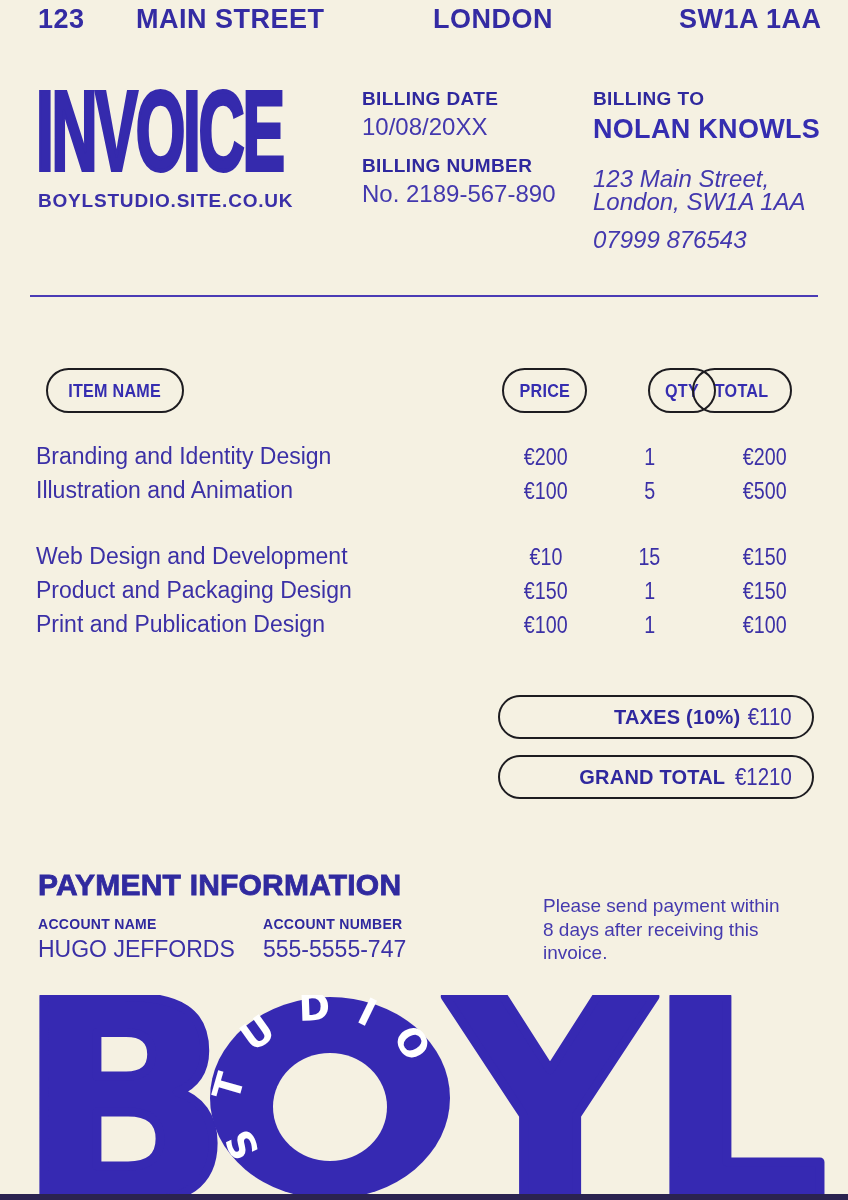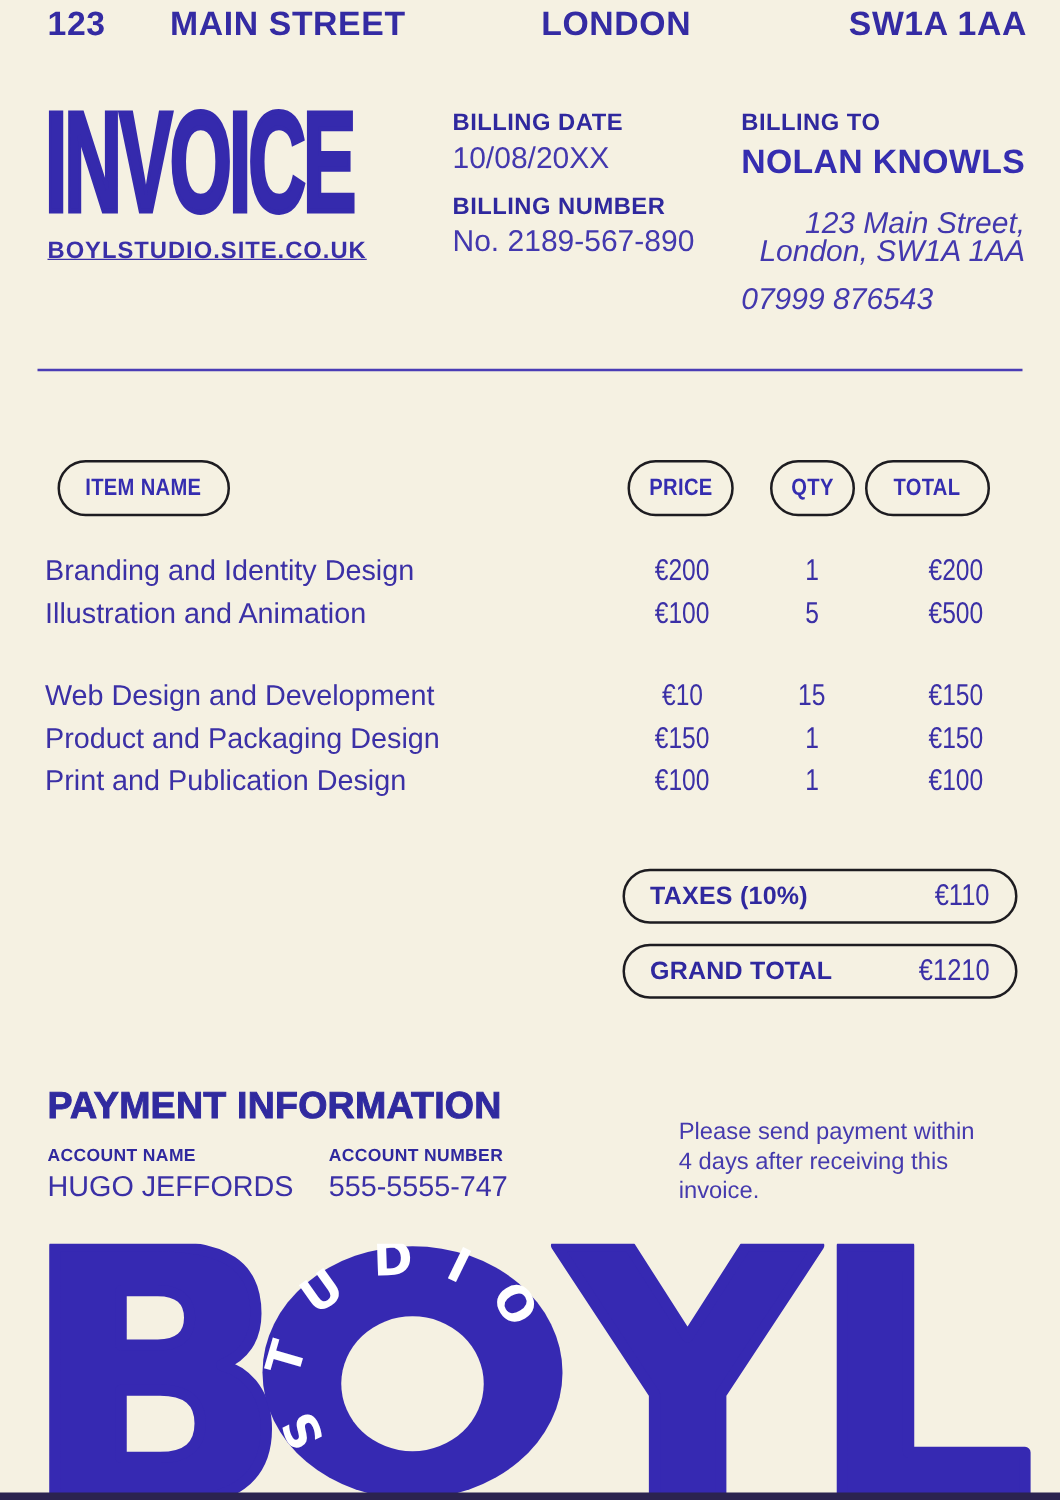--- a/index.html
+++ b/index.html
@@ -26,21 +26,20 @@
     font-size:114px; font-weight:700; letter-spacing:-4px;
     color:#352aad;
     transform:scaleX(0.56); transform-origin:left top;
     -webkit-text-stroke:4px #352aad;
     white-space:nowrap; line-height:1;
   }
   .website {
     left:38px; top:190px;
     font-size:19px; font-weight:700; letter-spacing:0.8px;
     color:#3a2fa8;
-    text-decoration:underline;
   }
   .lbl { font-size:19px; font-weight:700; letter-spacing:0.4px; color:#2f289e; }
   .val { font-size:24px; font-weight:400; color:#4338ae; }
   .bill-name { font-size:27px; font-weight:700; letter-spacing:0.3px; color:#352db0; }
   .italic { font-style:italic; }
 
   .divider { left:30px; top:295px; width:788px; height:2px; background:#4a3cb5; }
 
   
   .pill {
@@ -62,21 +61,21 @@
   .cell-price, .cell-qty, .cell-total { position:absolute; top:0; text-align:center; font-size:24px; font-weight:400; color:#3b30a6; }
   .cell-price { left:502px; width:88px; }
   .cell-qty   { left:616px; width:67px; }
   .cell-total { left:712px; width:106px; }
   .cell-price span, .cell-qty span, .cell-total span { display:inline-block; transform:scaleX(0.82); }
 
   
   .total-pill {
     position:absolute; left:498px; width:316px; height:44px;
     border:2px solid #1d1c20; border-radius:22px;
-    display:flex; align-items:center; justify-content:space-between;
+    display:flex; align-items:center; justify-content:flex-end;
     padding:0 20px;
   }
   .total-pill .t-lbl { font-size:20px; font-weight:700; letter-spacing:0.2px; color:#2f289e; }
   .total-pill .t-val { font-size:24px; font-weight:400; color:#3b30a6; display:inline-block; transform:scaleX(0.85); transform-origin:right center; }
 
   
   .pay-title {
     left:38px; top:868px;
     font-size:30px; font-weight:700; letter-spacing:0.2px; color:#302a9f;
     -webkit-text-stroke:0.8px #302a9f;
@@ -108,36 +107,36 @@
   <div class="lbl">BILLING DATE</div>
   <div class="val" style="margin-top:3px;">10/08/20XX</div>
 </div>
 <div class="abs" style="left:362px; top:155px;">
   <div class="lbl">BILLING NUMBER</div>
   <div class="val" style="margin-top:3px;">No. 2189-567-890</div>
 </div>
 <div class="abs" style="left:593px; top:88px;">
   <div class="lbl">BILLING TO</div>
   <div class="bill-name" style="margin-top:4px;">NOLAN KNOWLS</div>
-  <div class="val italic" style="margin-top:22px; line-height:23px;text-align:right;">
+  <div class="val italic" style="margin-top:22px; line-height:23px;">
     <div>123 Main Street,</div>
     <div>London, SW1A 1AA</div>
   </div>
   <div class="val italic" style="margin-top:13px;">07999 876543</div>
 </div>
 
 <div class="abs divider"></div>
 
 <div class="pill" style="left:46px;  width:138px;">
     <span>ITEM NAME</span>
   </div>
 <div class="pill" style="left:502px; width:85px;">
     <span>PRICE</span>
   </div>
-<div class="pill" style="left:616px; width:68px;">
+<div class="pill" style="left:648px; width:68px;">
     <span>QTY</span>
   </div>
 <div class="pill" style="left:692px; width:100px;">
     <span>TOTAL</span>
   </div>
 
 <div class="abs rows">
   <div class="row">
     <span class="cell-name">Branding and Identity Design</span>
     <span class="cell-price"><span>€200</span></span>
@@ -183,21 +182,21 @@
 <div class="abs" style="left:38px; top:916px;">
   <div class="pay-lbl">ACCOUNT NAME</div>
   <div class="pay-val" style="margin-top:4px;">HUGO JEFFORDS</div>
 </div>
 <div class="abs" style="left:263px; top:916px;">
   <div class="pay-lbl">ACCOUNT NUMBER</div>
   <div class="pay-val" style="margin-top:4px;">555-5555-747</div>
 </div>
 <div class="abs note">
   <div>Please send payment within</div>
-  <div>4 days after receiving this</div>
+  <div>8 days after receiving this</div>
   <div>invoice.</div>
 </div>
 
 <svg class="logo-svg" viewBox="0 0 848 205" aria-hidden="true">
   <g font-family="DejaVu Sans, sans-serif" font-weight="bold" font-size="282" fill="#3629b2" stroke="#3629b2" stroke-width="9" stroke-linejoin="round">
     <text x="18" y="207">B</text>
     <text x="448" y="207">Y</text>
     <text x="648" y="207">L</text>
   </g>
   <ellipse cx="330" cy="103" rx="120" ry="101" fill="#3629b2"></ellipse>

